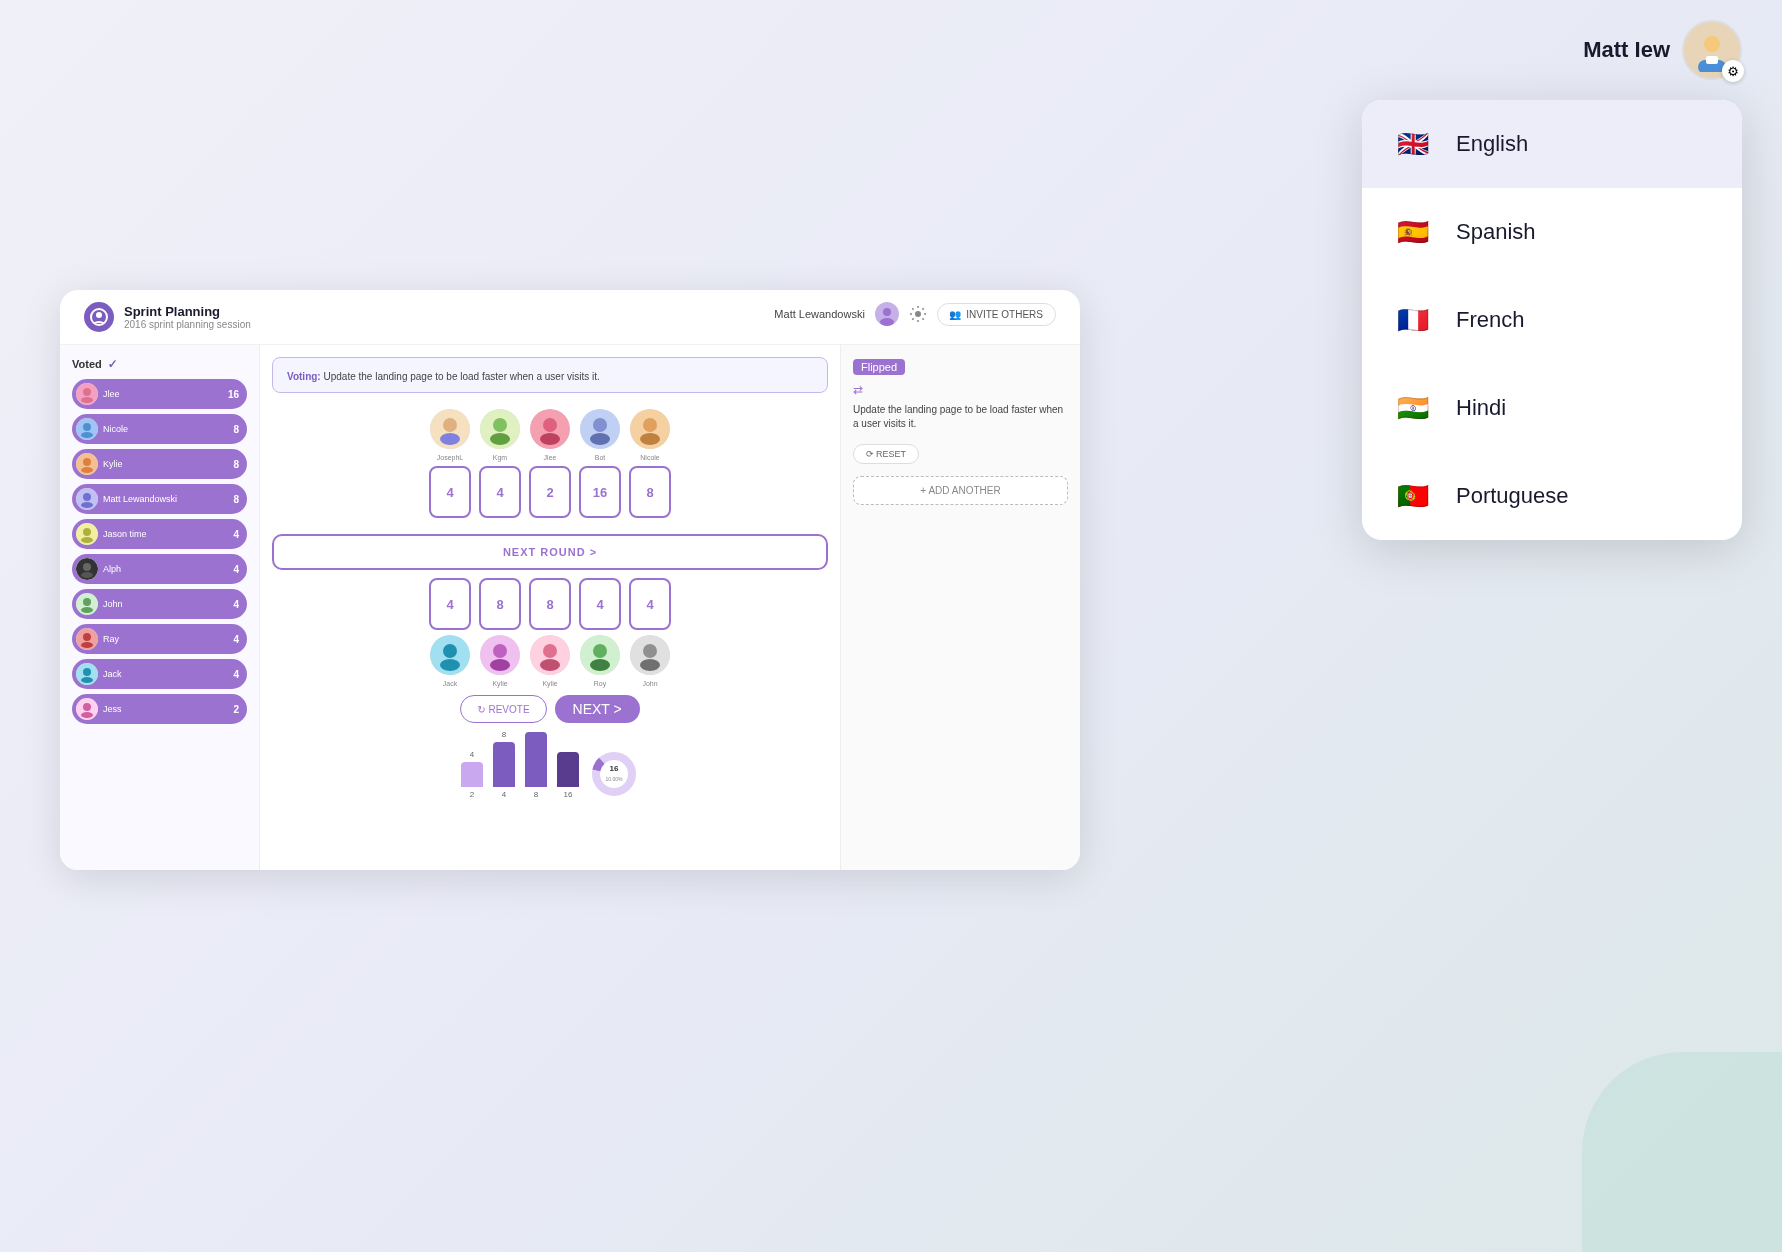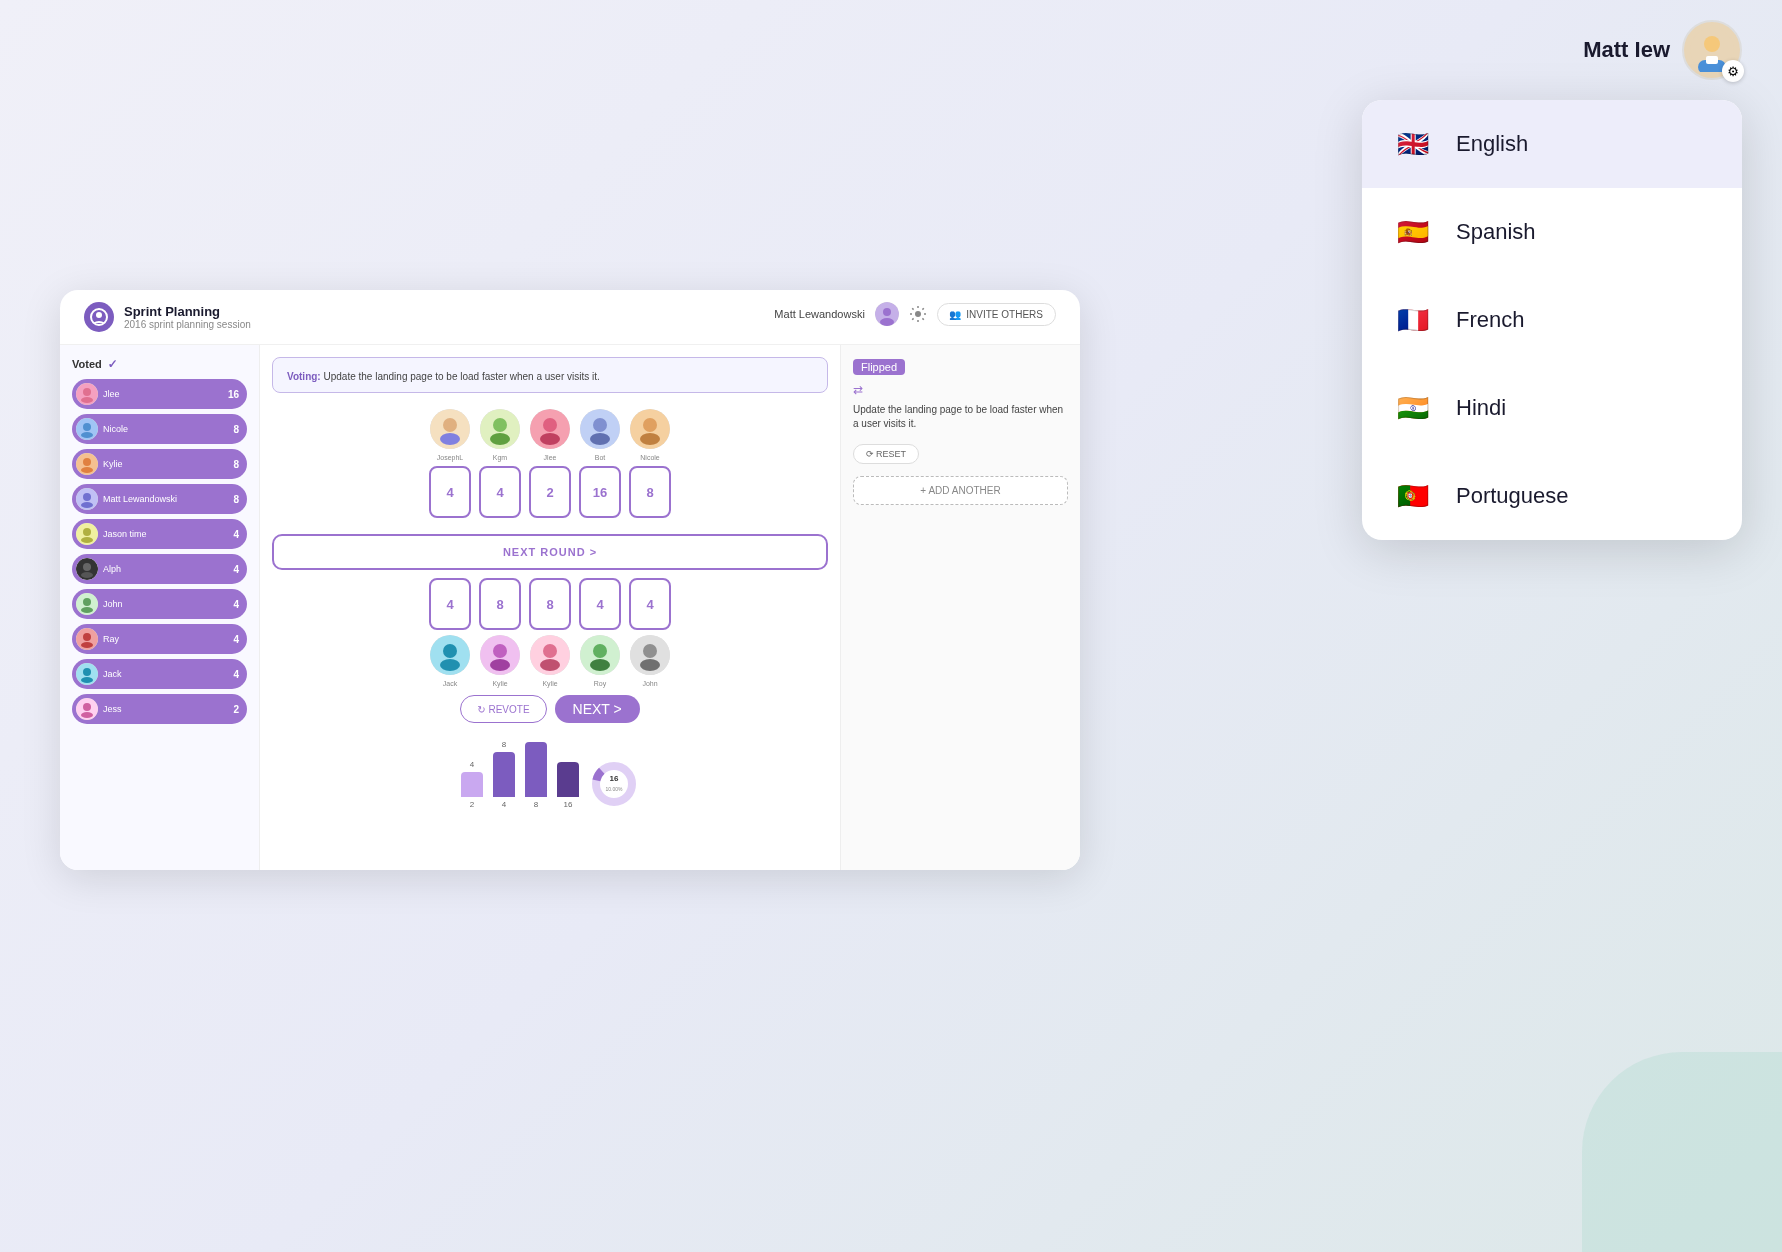--- a/index.html
+++ b/index.html
@@ -345,21 +345,21 @@
       align-items: flex-end;
       justify-content: center;
       gap: 8px;
       margin-bottom: 8px;
     }
 
     .action-buttons {
       display: flex;
       gap: 8px;
       justify-content: center;
-      margin-bottom: 16px;
+      margin-bottom: 6px;
     }
 
     .revote-btn {
       background: white;
       border: 1.5px solid #9b72cf;
       border-radius: 20px;
       padding: 6px 16px;
       font-size: 10px;
       color: #9b72cf;
       cursor: pointer;

